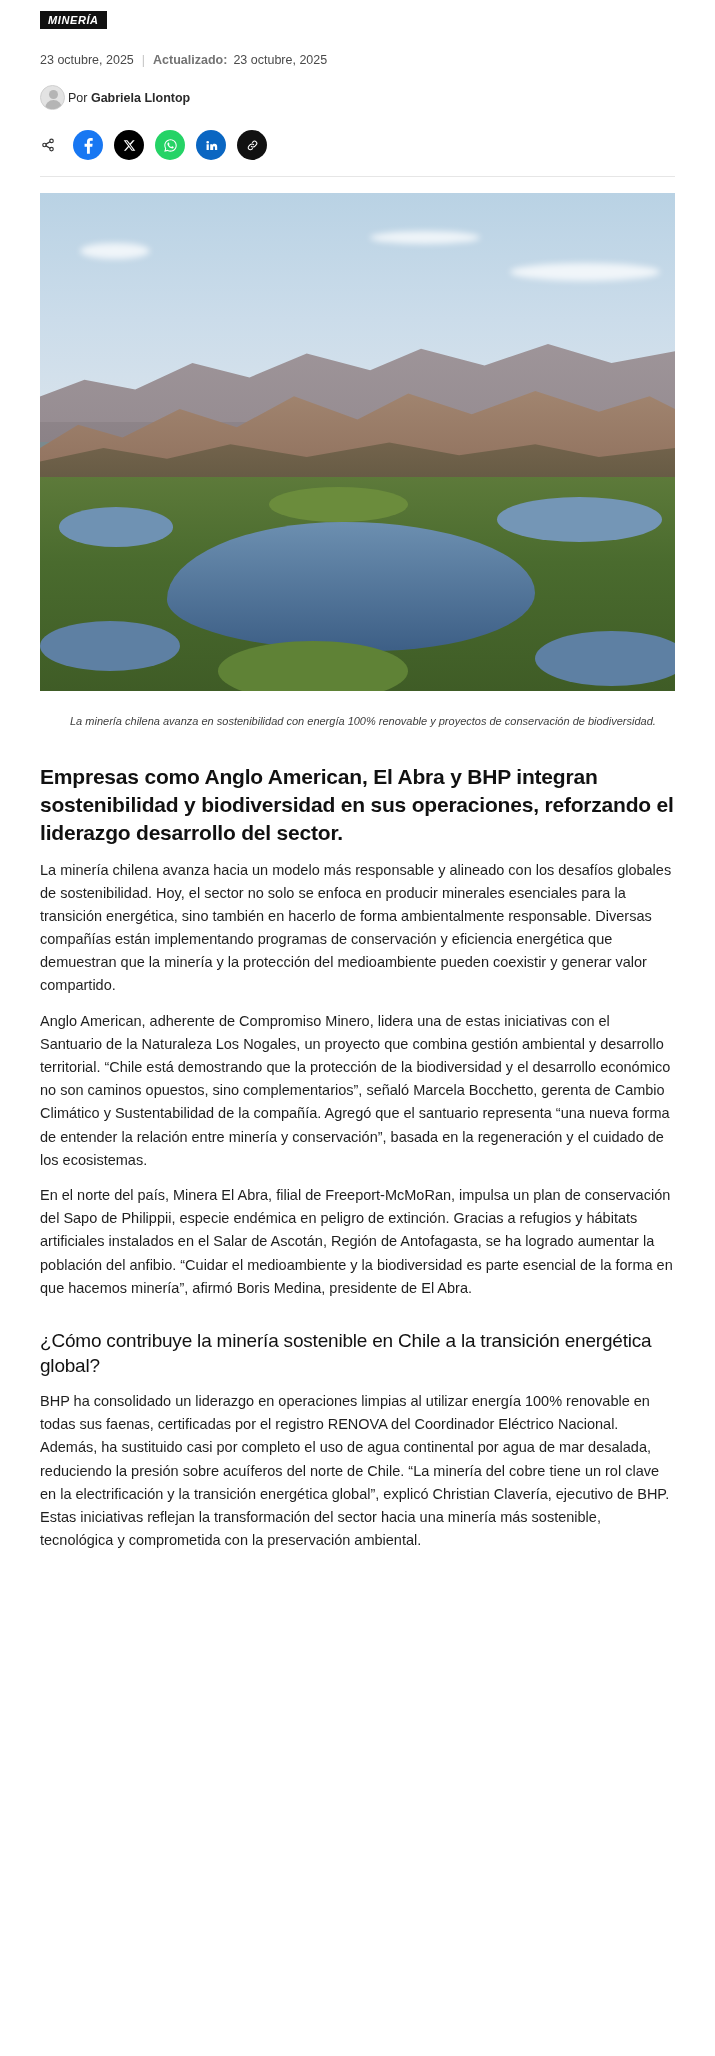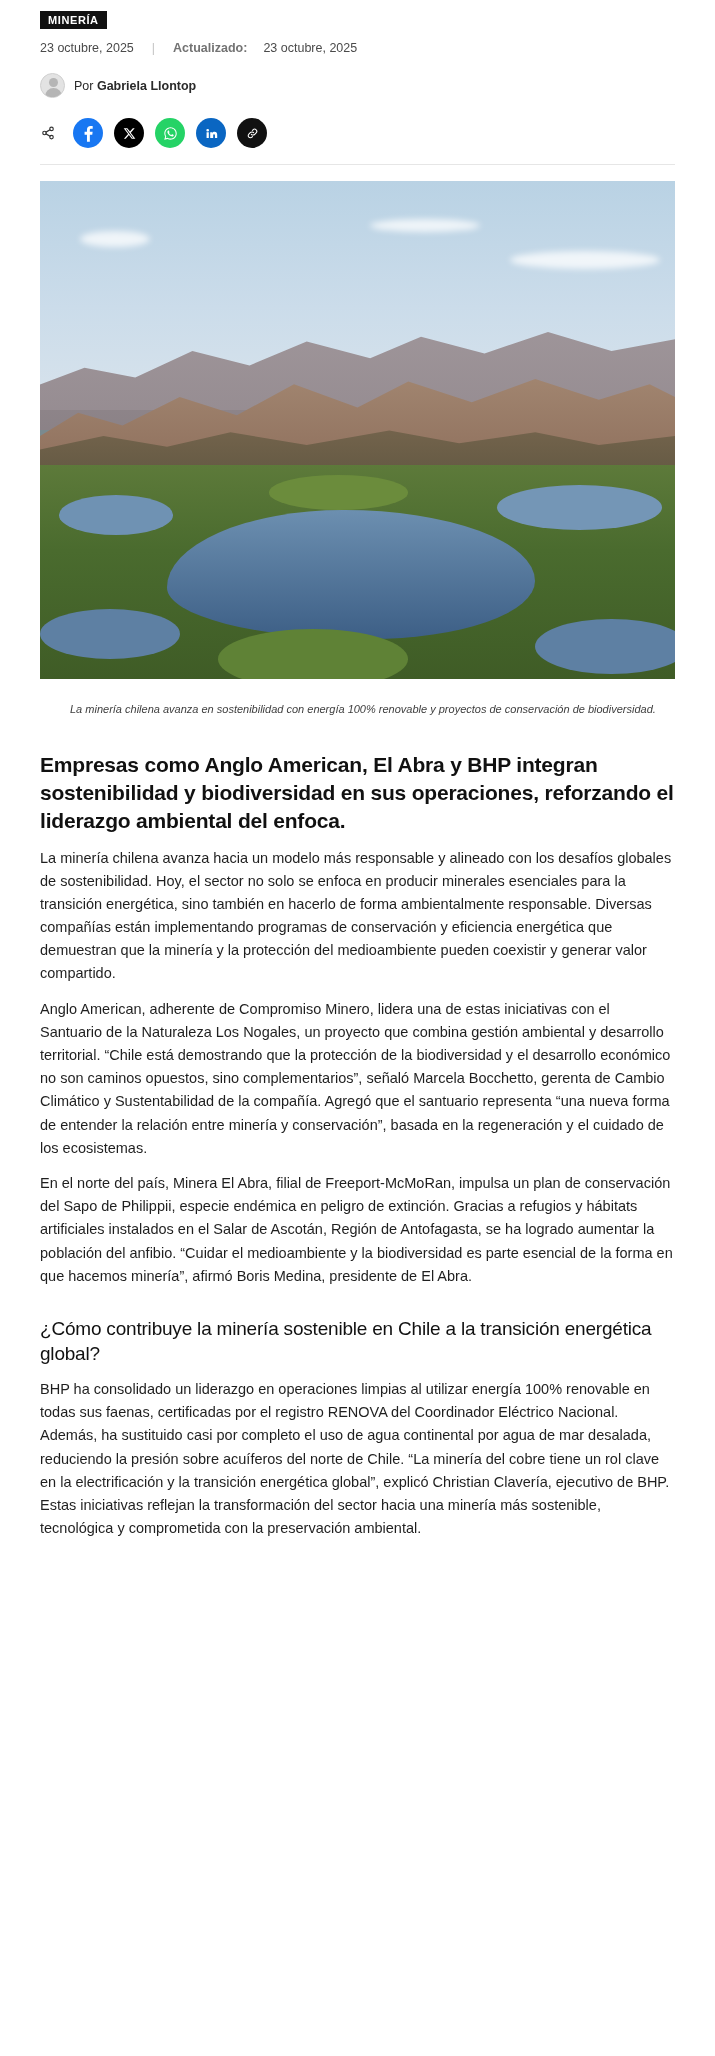--- a/index.html
+++ b/index.html
@@ -30,30 +30,31 @@
   .category-tag {
     display: inline-block;
     background: #111111;
     color: #ffffff;
     font-size: 11px;
     font-weight: bold;
     letter-spacing: 0.6px;
     padding: 4px 8px 3px 8px;
     text-transform: uppercase;
     line-height: 1;
+    font-style: italic;
   }
 
   
   .dateline {
-    margin-top: 12px;
+    margin-top: 24px;
     font-size: 12.5px;
     color: #4a4a4a;
     display: flex;
     align-items: center;
-    gap: 16px;
+    gap: 6px;
   }
   .dateline .sep {
     color: #c5c5c5;
     padding: 0 2px;
   }
   .dateline .updated-label {
     font-weight: bold;
     color: #737373;
   }
 
@@ -64,21 +65,21 @@
     font-weight: bold;
     margin: 14px 0 0 0;
     letter-spacing: -0.3px;
     color: #111;
   }
 
   
   .byline {
     display: flex;
     align-items: center;
-    gap: 9px;
+    gap: 3px;
     margin-top: 18px;
   }
   .avatar {
     width: 25px;
     height: 25px;
     border-radius: 50%;
     background: #e3e3e3;
     border: 1px solid #d0d0d0;
     position: relative;
     overflow: hidden;
@@ -329,21 +330,21 @@
       <div class="water-s1"></div>
       <div class="moss2"></div>
       <div class="water-main"></div>
       <div class="water-s3"></div>
       <div class="water-s4"></div>
       <div class="moss1"></div>
     </div>
 
     <div class="caption">La minería chilena avanza en sostenibilidad con energía 100% renovable y proyectos de conservación de biodiversidad.</div>
 
-    <p class="lede">Empresas como Anglo American, El Abra y BHP integran sostenibilidad y biodiversidad en sus operaciones, reforzando el liderazgo ambiental del enfoca.</p>
+    <p class="lede">Empresas como Anglo American, El Abra y BHP integran sostenibilidad y biodiversidad en sus operaciones, reforzando el liderazgo desarrollo del sector.</p>
 
     <p class="body-text">La minería chilena avanza hacia un modelo más responsable y alineado con los desafíos globales de sostenibilidad. Hoy, el sector no solo se enfoca en producir minerales esenciales para la transición energética, sino también en hacerlo de forma ambientalmente responsable. Diversas compañías están implementando programas de conservación y eficiencia energética que demuestran que la minería y la protección del medioambiente pueden coexistir y generar valor compartido.</p>
     <p class="body-text">Anglo American, adherente de Compromiso Minero, lidera una de estas iniciativas con el Santuario de la Naturaleza Los Nogales, un proyecto que combina gestión ambiental y desarrollo territorial. “Chile está demostrando que la protección de la biodiversidad y el desarrollo económico no son caminos opuestos, sino complementarios”, señaló Marcela Bocchetto, gerenta de Cambio Climático y Sustentabilidad de la compañía. Agregó que el santuario representa “una nueva forma de entender la relación entre minería y conservación”, basada en la regeneración y el cuidado de los ecosistemas.</p>
     <p class="body-text">En el norte del país, Minera El Abra, filial de Freeport-McMoRan, impulsa un plan de conservación del Sapo de Philippii, especie endémica en peligro de extinción. Gracias a refugios y hábitats artificiales instalados en el Salar de Ascotán, Región de Antofagasta, se ha logrado aumentar la población del anfibio. “Cuidar el medioambiente y la biodiversidad es parte esencial de la forma en que hacemos minería”, afirmó Boris Medina, presidente de El Abra.</p>
 
     <h2 class="subhead">¿Cómo contribuye la minería sostenible en Chile a la transición energética global?</h2>
 
     <p class="body-text">BHP ha consolidado un liderazgo en operaciones limpias al utilizar energía 100% renovable en todas sus faenas, certificadas por el registro RENOVA del Coordinador Eléctrico Nacional. Además, ha sustituido casi por completo el uso de agua continental por agua de mar desalada, reduciendo la presión sobre acuíferos del norte de Chile. “La minería del cobre tiene un rol clave en la electrificación y la transición energética global”, explicó Christian Clavería, ejecutivo de BHP. Estas iniciativas reflejan la transformación del sector hacia una minería más sostenible, tecnológica y comprometida con la preservación ambiental.</p>
 
   </div>

